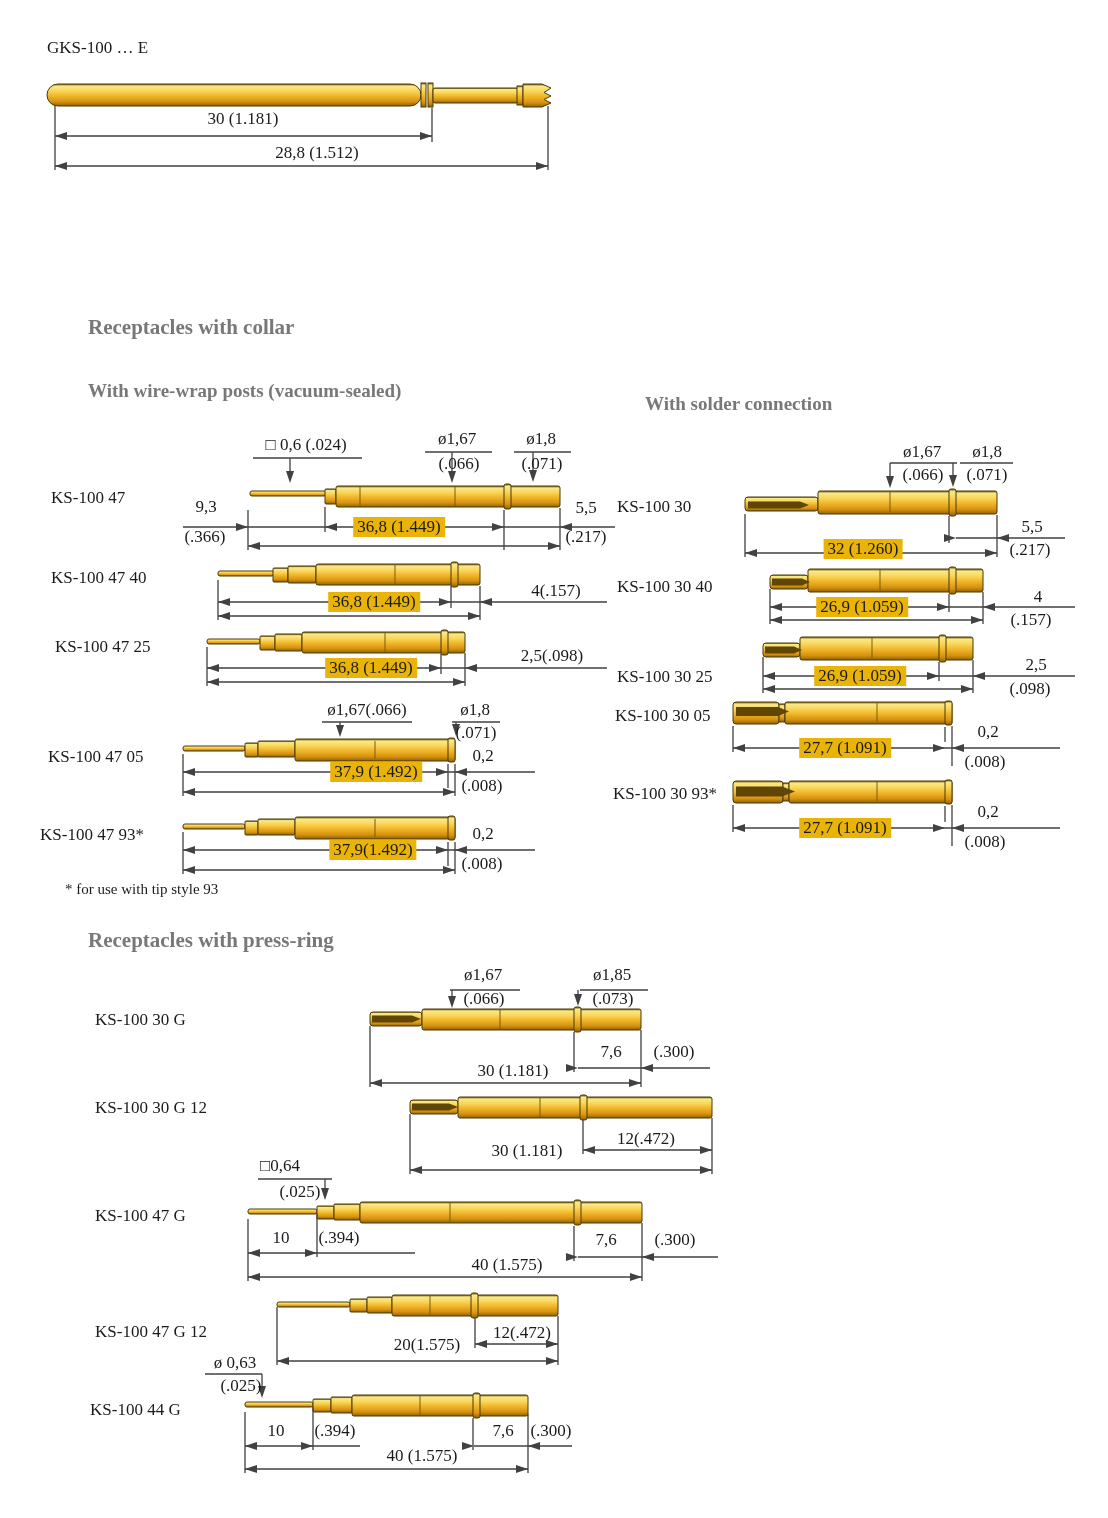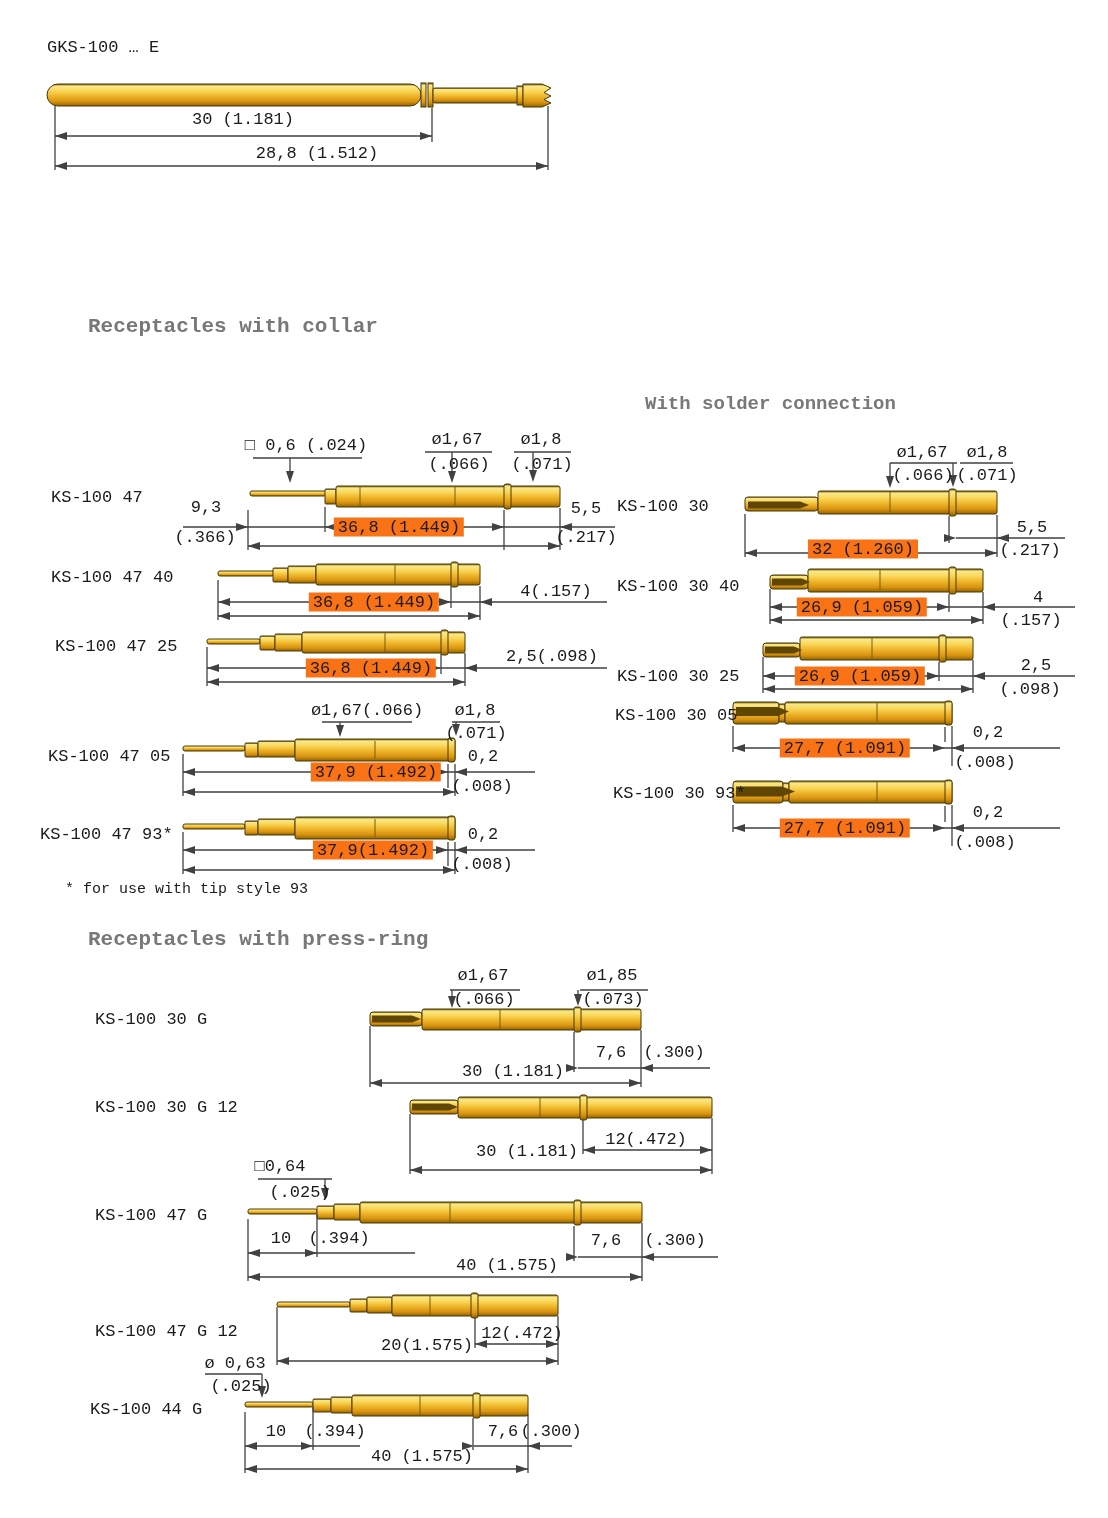--- a/index.html
+++ b/index.html
@@ -1,21 +1,21 @@
 <!DOCTYPE html>
 <html><head>
 <meta charset="utf-8">
 <style>
   html,body{margin:0;padding:0;background:#fff}
   #canvas{position:relative;width:1108px;height:1518px;background:#fff;
-          font-family:Liberation Mono, monospace;overflow:hidden}
+          font-family:Liberation Serif, serif;overflow:hidden}
   .lbl{position:absolute;font-size:17px;color:#1b1b1b;white-space:nowrap}
   .dim{position:absolute;font-size:17px;color:#1b1b1b;white-space:nowrap;
        transform:translate(-50%,-50%)}
-  .dim.bg{background:#f97316;padding:0 4px}
+  .dim.bg{background:#eab308;padding:0 4px}
   .h1{position:absolute;font-size:21px;font-weight:bold;color:#787878;white-space:nowrap}
   .h2{position:absolute;font-size:19px;font-weight:bold;color:#787878;white-space:nowrap}
   .fn{position:absolute;font-size:15px;color:#1b1b1b;white-space:nowrap}
   svg{position:absolute;left:0;top:0}
   .dl{stroke:#414141;stroke-width:1.3;fill:none}
   .ar{fill:#414141;stroke:none}
   .seam{stroke:#7a5c08;stroke-width:1;fill:none}
   .slot{fill:#5f4604;stroke:none}
 </style>
 </head>
@@ -204,20 +204,21 @@
     <path class="seam" d="M420,1396 V1415"></path>
     <path class="dl" d="M205,1374 H262 M262,1374 V1392 M245,1446 H360 M474,1446 H572 M245,1469 H528 M245,1412 V1473 M313,1407 V1450 M473,1418 V1450 M528,1414 V1473"></path>
     <path class="ar" d="M262 1398 l-4 -12 l8 0 z M245 1446 l12 -4 l0 8 z M313 1446 l-12 -4 l0 8 z M474 1446 l-12 -4 l0 8 z M528 1446 l12 -4 l0 8 z M245 1469 l12 -4 l0 8 z M528 1469 l-12 -4 l0 8 z"></path>
   </svg>
 
   <span class="lbl" style="left:47px;top:38px">GKS-100 … E</span>
   <span class="dim" style="left:243px;top:119px">30 (1.181)</span>
   <span class="dim" style="left:317px;top:153px">28,8 (1.512)</span>
 
   <span class="h1" style="left:88px;top:315px">Receptacles with collar</span>
+  <span class="h2" style="left:88px;top:380px">With wire-wrap posts (vacuum-sealed)</span>
   <span class="h2" style="left:645px;top:393px">With solder connection</span>
   <span class="fn" style="left:65px;top:881px">* for use with tip style 93</span>
   <span class="h1" style="left:88px;top:928px">Receptacles with press-ring</span>
 
   <span class="lbl" style="left:51px;top:488px">KS-100 47</span>
   <span class="dim" style="left:306px;top:445px">□ 0,6 (.024)</span>
   <span class="dim" style="left:457px;top:439px">ø1,67</span>
   <span class="dim" style="left:459px;top:464px">(.066)</span>
   <span class="dim" style="left:541px;top:439px">ø1,8</span>
   <span class="dim" style="left:542px;top:464px">(.071)</span>

